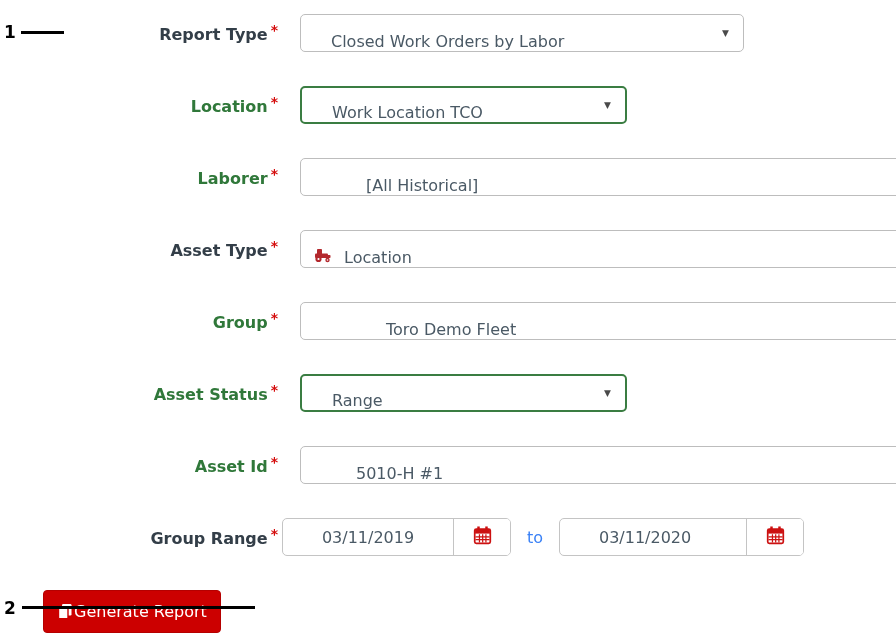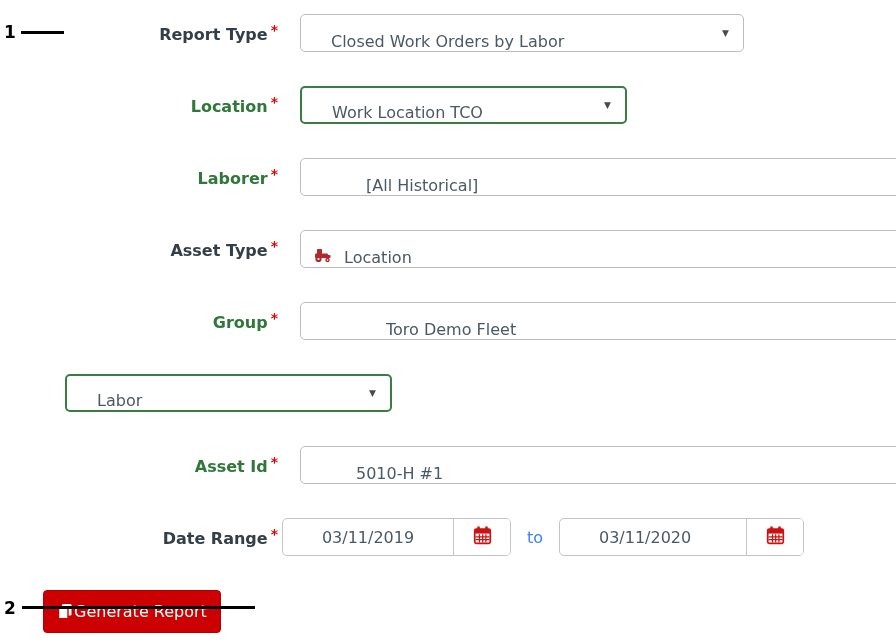--- a/index.html
+++ b/index.html
@@ -118,36 +118,37 @@
 
   <div class="form-row">
     <div class="lbl green"><span>Group</span><span class="req">*</span></div>
     <div class="ctrl w-lg">
       <span class="val pl-85">Toro Demo Fleet</span>
       <span class="arrow big">▲</span>
     </div>
   </div>
 
   <div class="form-row">
+    <div class="lbl green"><span>Asset Status</span><span class="req">*</span></div>
     <div class="ctrl w-sm green-border">
-      <span class="val pl-30">Labor</span>
+      <span class="val pl-30">Range</span>
       <span class="arrow">▼</span>
     </div>
   </div>
 
   <div class="form-row">
     <div class="lbl green"><span>Asset Id</span><span class="req">*</span></div>
     <div class="ctrl w-lg">
       <span class="val pl-55">5010-H #1</span>
       <span class="arrow big">▲</span>
     </div>
   </div>
 
   <div class="form-row">
-    <div class="lbl dark"><span>Date Range</span><span class="req">*</span></div>
+    <div class="lbl dark"><span>Group Range</span><span class="req">*</span></div>
     <div class="date-group">
       <div class="date-input">03/11/2019</div>
       <div class="date-addon">
         <span>
           <svg width="19" height="19" viewBox="0 0 20 20">
             <rect x="4.5" y="0.5" width="2.6" height="4.5" fill="#cc1111"></rect>
             <rect x="12.9" y="0.5" width="2.6" height="4.5" fill="#cc1111"></rect>
             <rect x="1.8" y="3.2" width="16.4" height="15" rx="1.6" fill="none" stroke="#cc1111" stroke-width="1.8"></rect>
             <rect x="2.2" y="3.8" width="15.6" height="4.2" fill="#cc1111"></rect>
             <g stroke="#cc1111" stroke-width="1.3">

